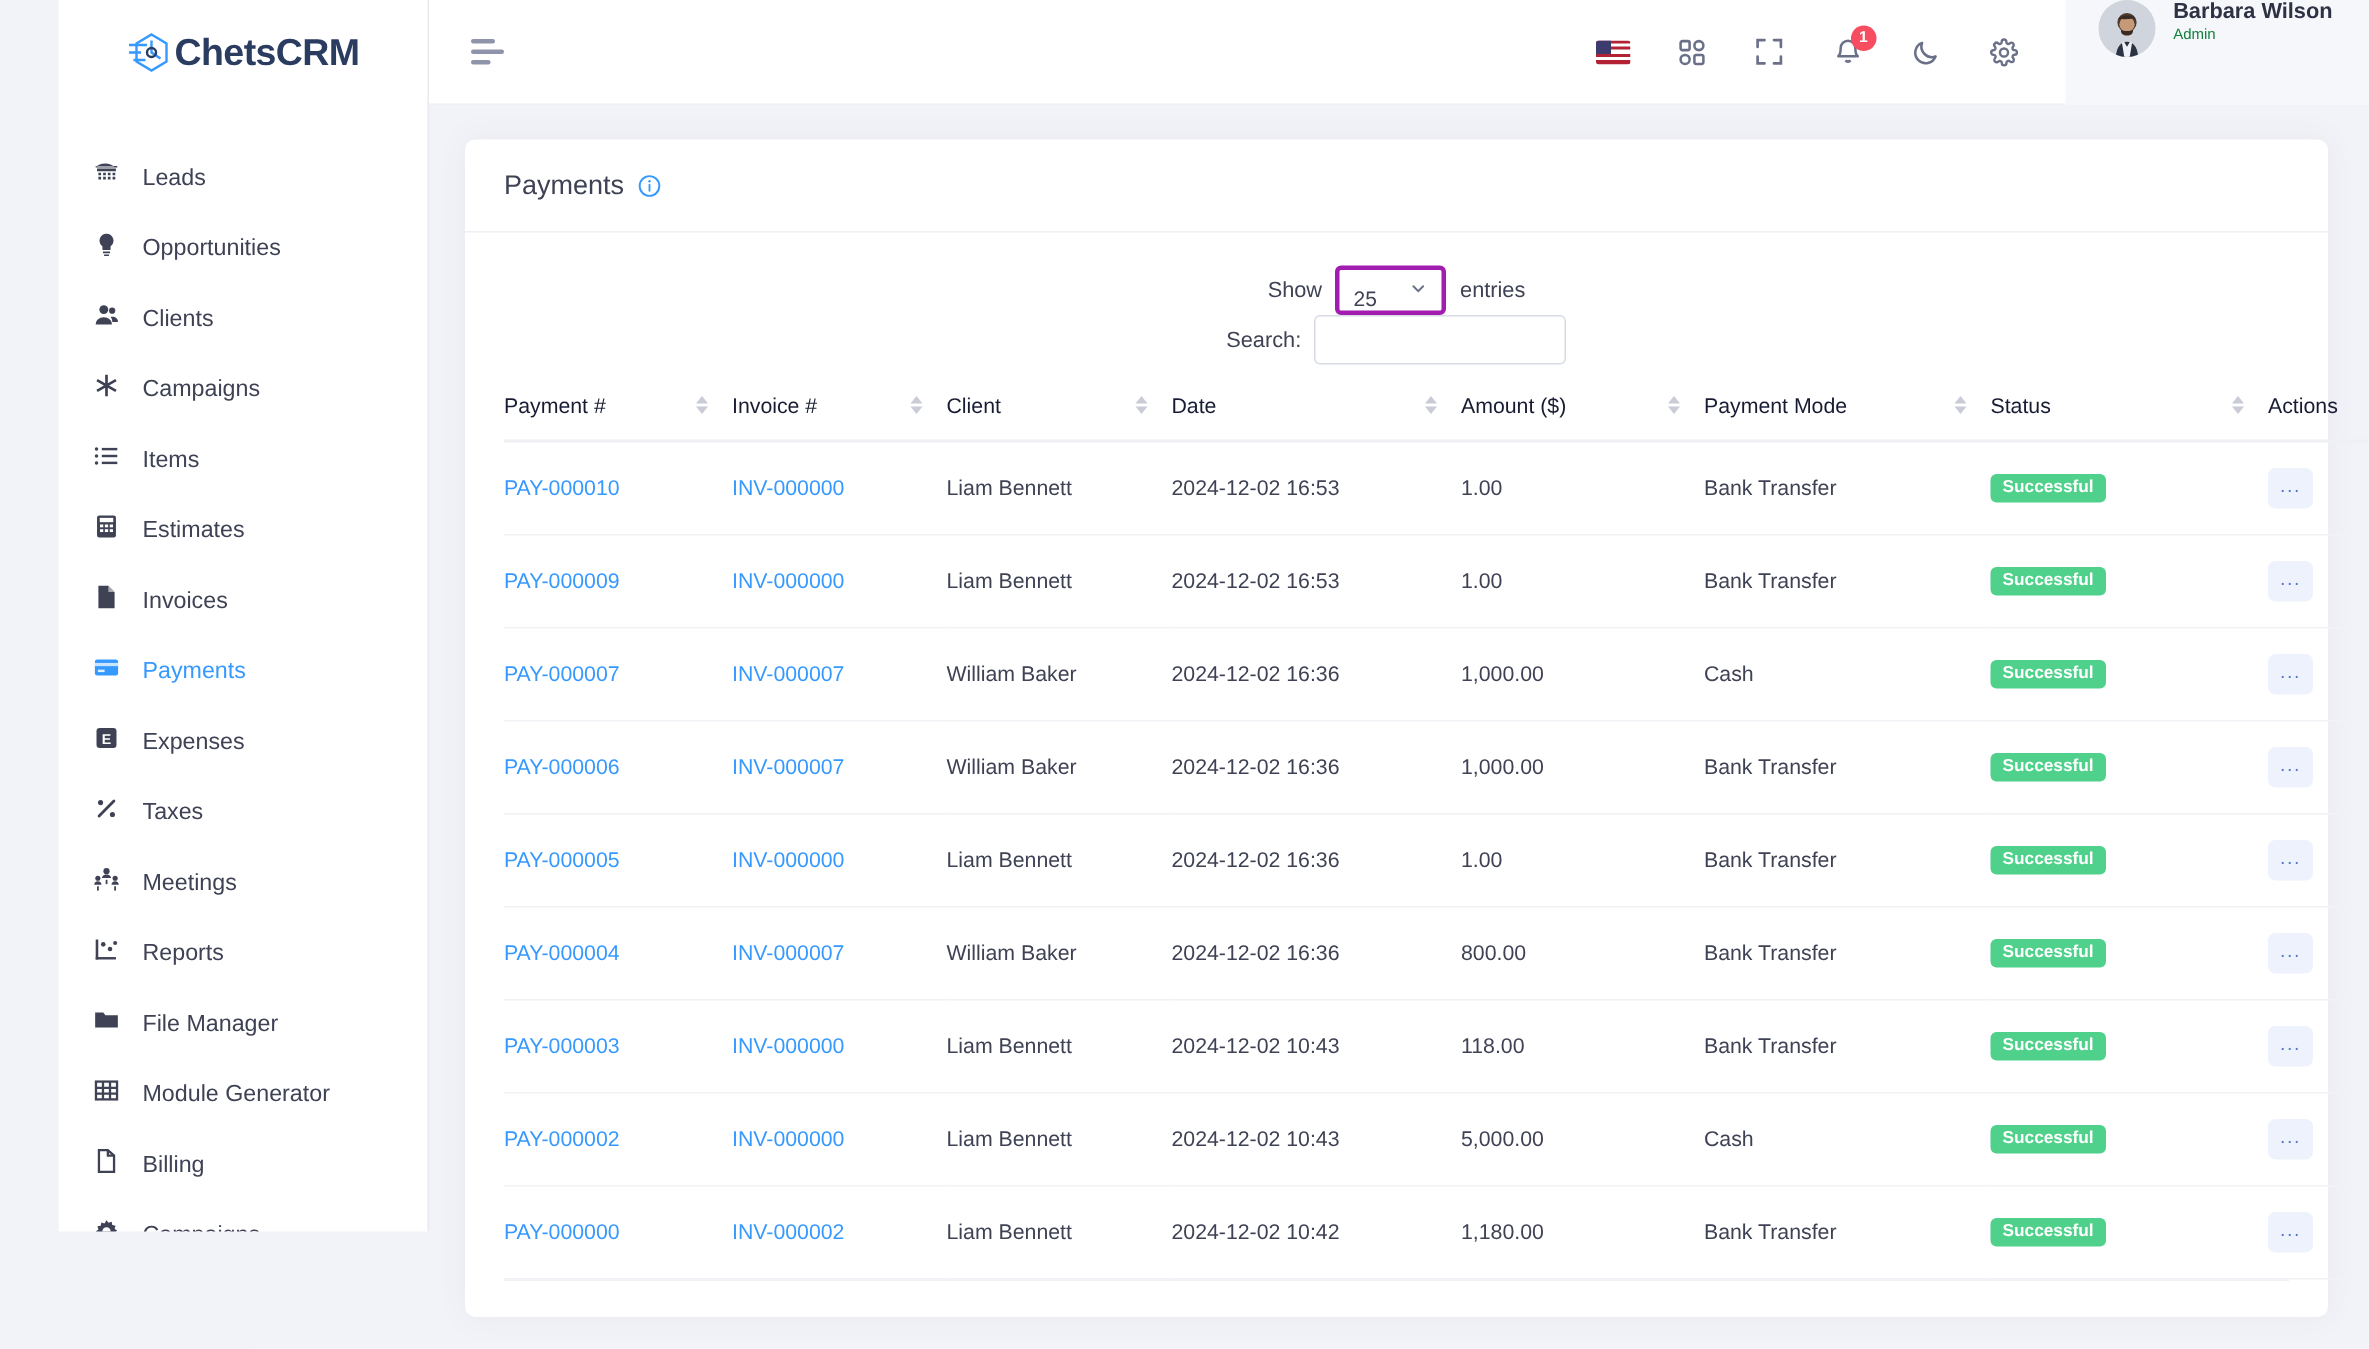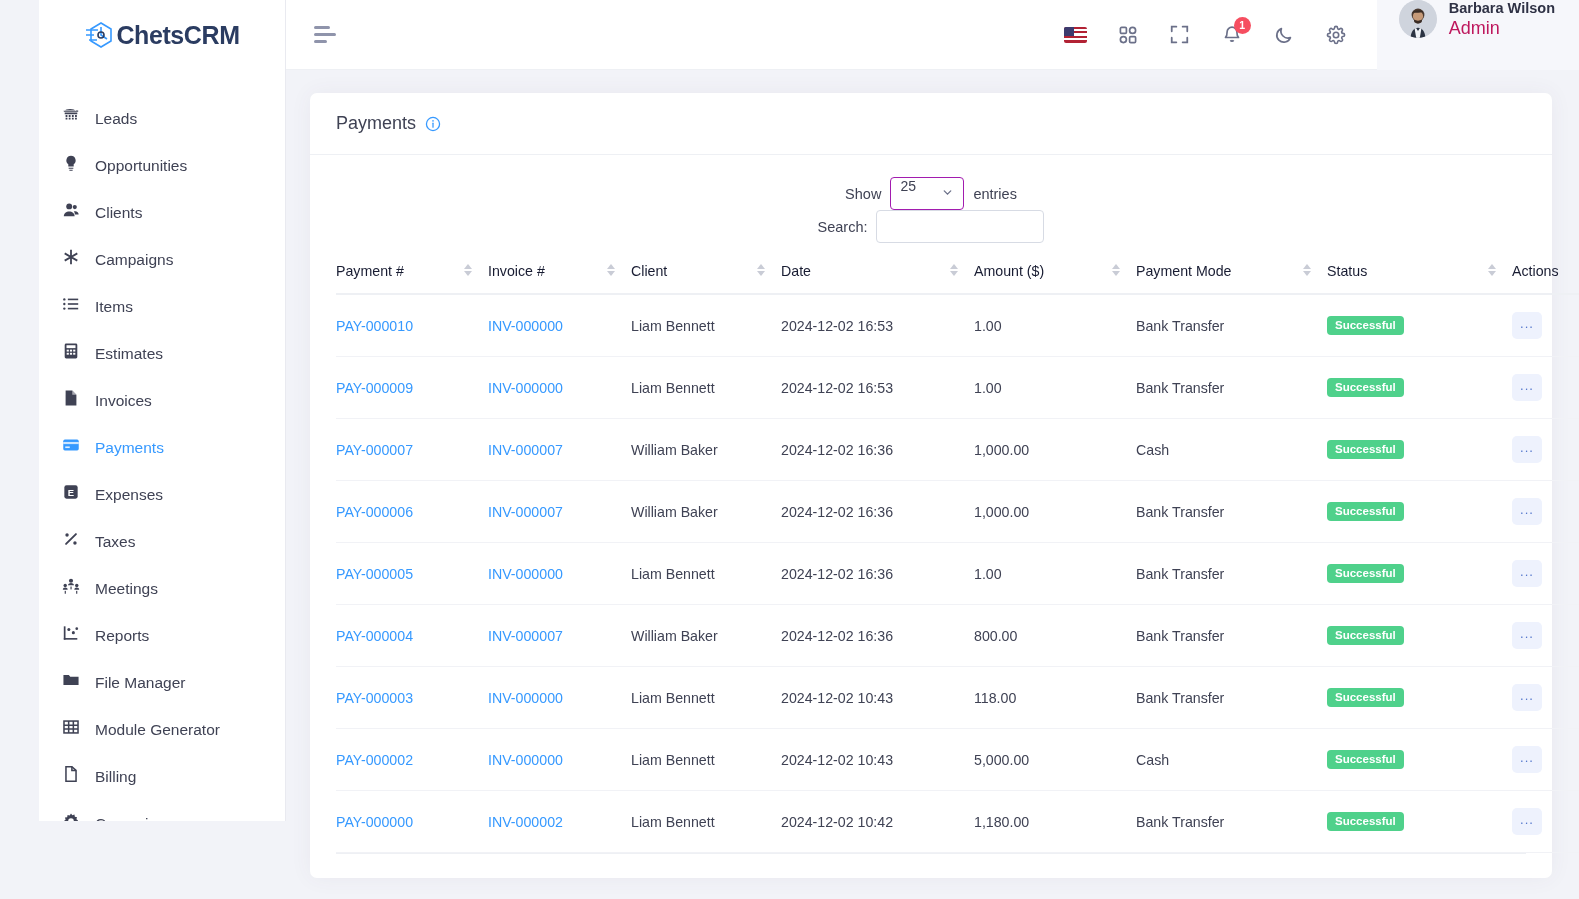--- a/index.html
+++ b/index.html
@@ -90,21 +90,21 @@
     padding: 0 24px 0 22px; background: #f6f7fb; min-width: 188px;
     cursor: pointer;
   }
   .avatar {
     width: 38px; height: 38px; border-radius: 50%; flex: 0 0 38px;
     background: #d9dce4; overflow: hidden; position: relative;
   }
   .avatar svg { display: block; }
   .user-meta { display: flex; flex-direction: column; gap: 2px; }
   .user-name { font-size: 14.5px; color: #2f3245; font-weight: 600; }
-  .user-role { font-size: 18px; color: #be185d; }
+  .user-role { font-size: 10px; color: #15803d; }
 
   
   .content { flex: 1 1 auto; padding: 23px 27px 0 24px; overflow: hidden; }
   .card {
     background: #fff; border-radius: 7px;
     box-shadow: 0 0 22px rgba(82,63,105,0.06);
     height: 785px; display: flex; flex-direction: column;
   }
   .card-header {
     height: 62px; flex: 0 0 62px;
@@ -113,22 +113,22 @@
   }
   .card-title { font-size: 18px; color: #3f4254; font-weight: 400; }
   .info-icon { margin-left: 9px; color: #3699ff; display: inline-flex; vertical-align: middle; cursor: pointer; }
 
   .card-body { padding: 22px 26px 0 26px; flex: 1 1 auto; display: flex; flex-direction: column; min-height: 0; }
 
   .table-controls { display: flex; align-items: center; justify-content: space-between; margin-bottom: 20px; flex-direction: column; }
   .show-entries { display: flex; align-items: center; gap: 9px; font-size: 14.5px; color: #3f4254; }
   .length-select {
     position: relative; width: 74px; height: 33px;
-    border: 1px solid #a21caf; border-radius: 4px;
-    display: flex; align-items: flex-start; padding: 0 9px;
+    border: 3px solid #a21caf; border-radius: 4px;
+    display: flex; align-items: flex-end; padding: 0 9px;
     font-size: 14px; color: #3f4254; cursor: pointer; background: #fff;
   }
   .length-select .chev { position: absolute; right: 9px; top: 50%; transform: translateY(-50%); color: #6b7089; }
   .search-wrap { display: flex; align-items: center; gap: 9px; font-size: 14.5px; color: #3f4254; }
   .search-input {
     width: 168px; height: 33px; border: 1px solid #d7dbe4; border-radius: 4px;
     padding: 0 9px; font-size: 14px; color: #3f4254; font-family: inherit; outline: none;
   }
 
   table { width: 100%; border-collapse: collapse; table-layout: fixed; }

